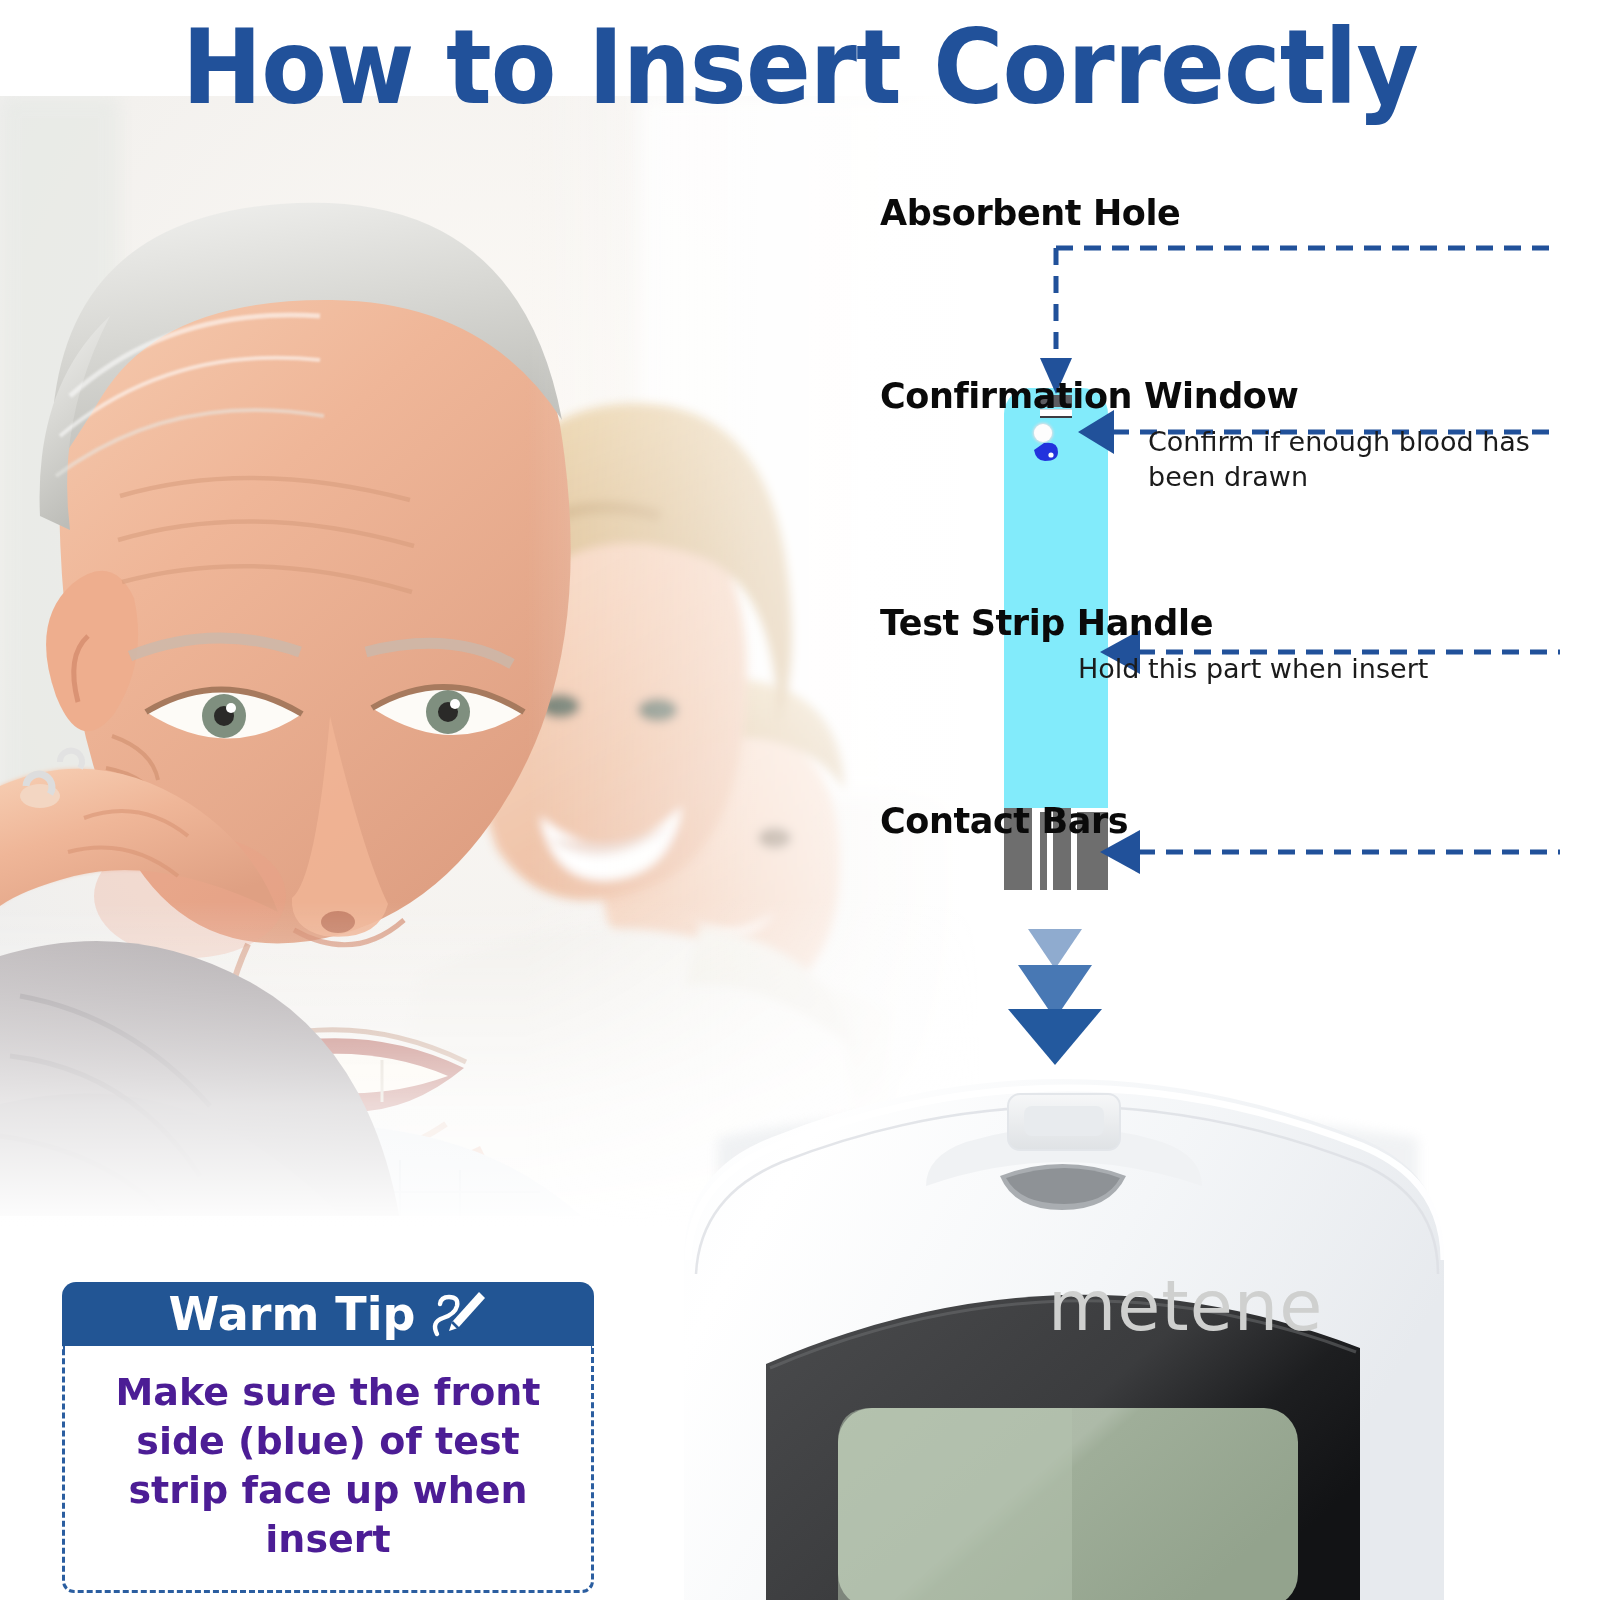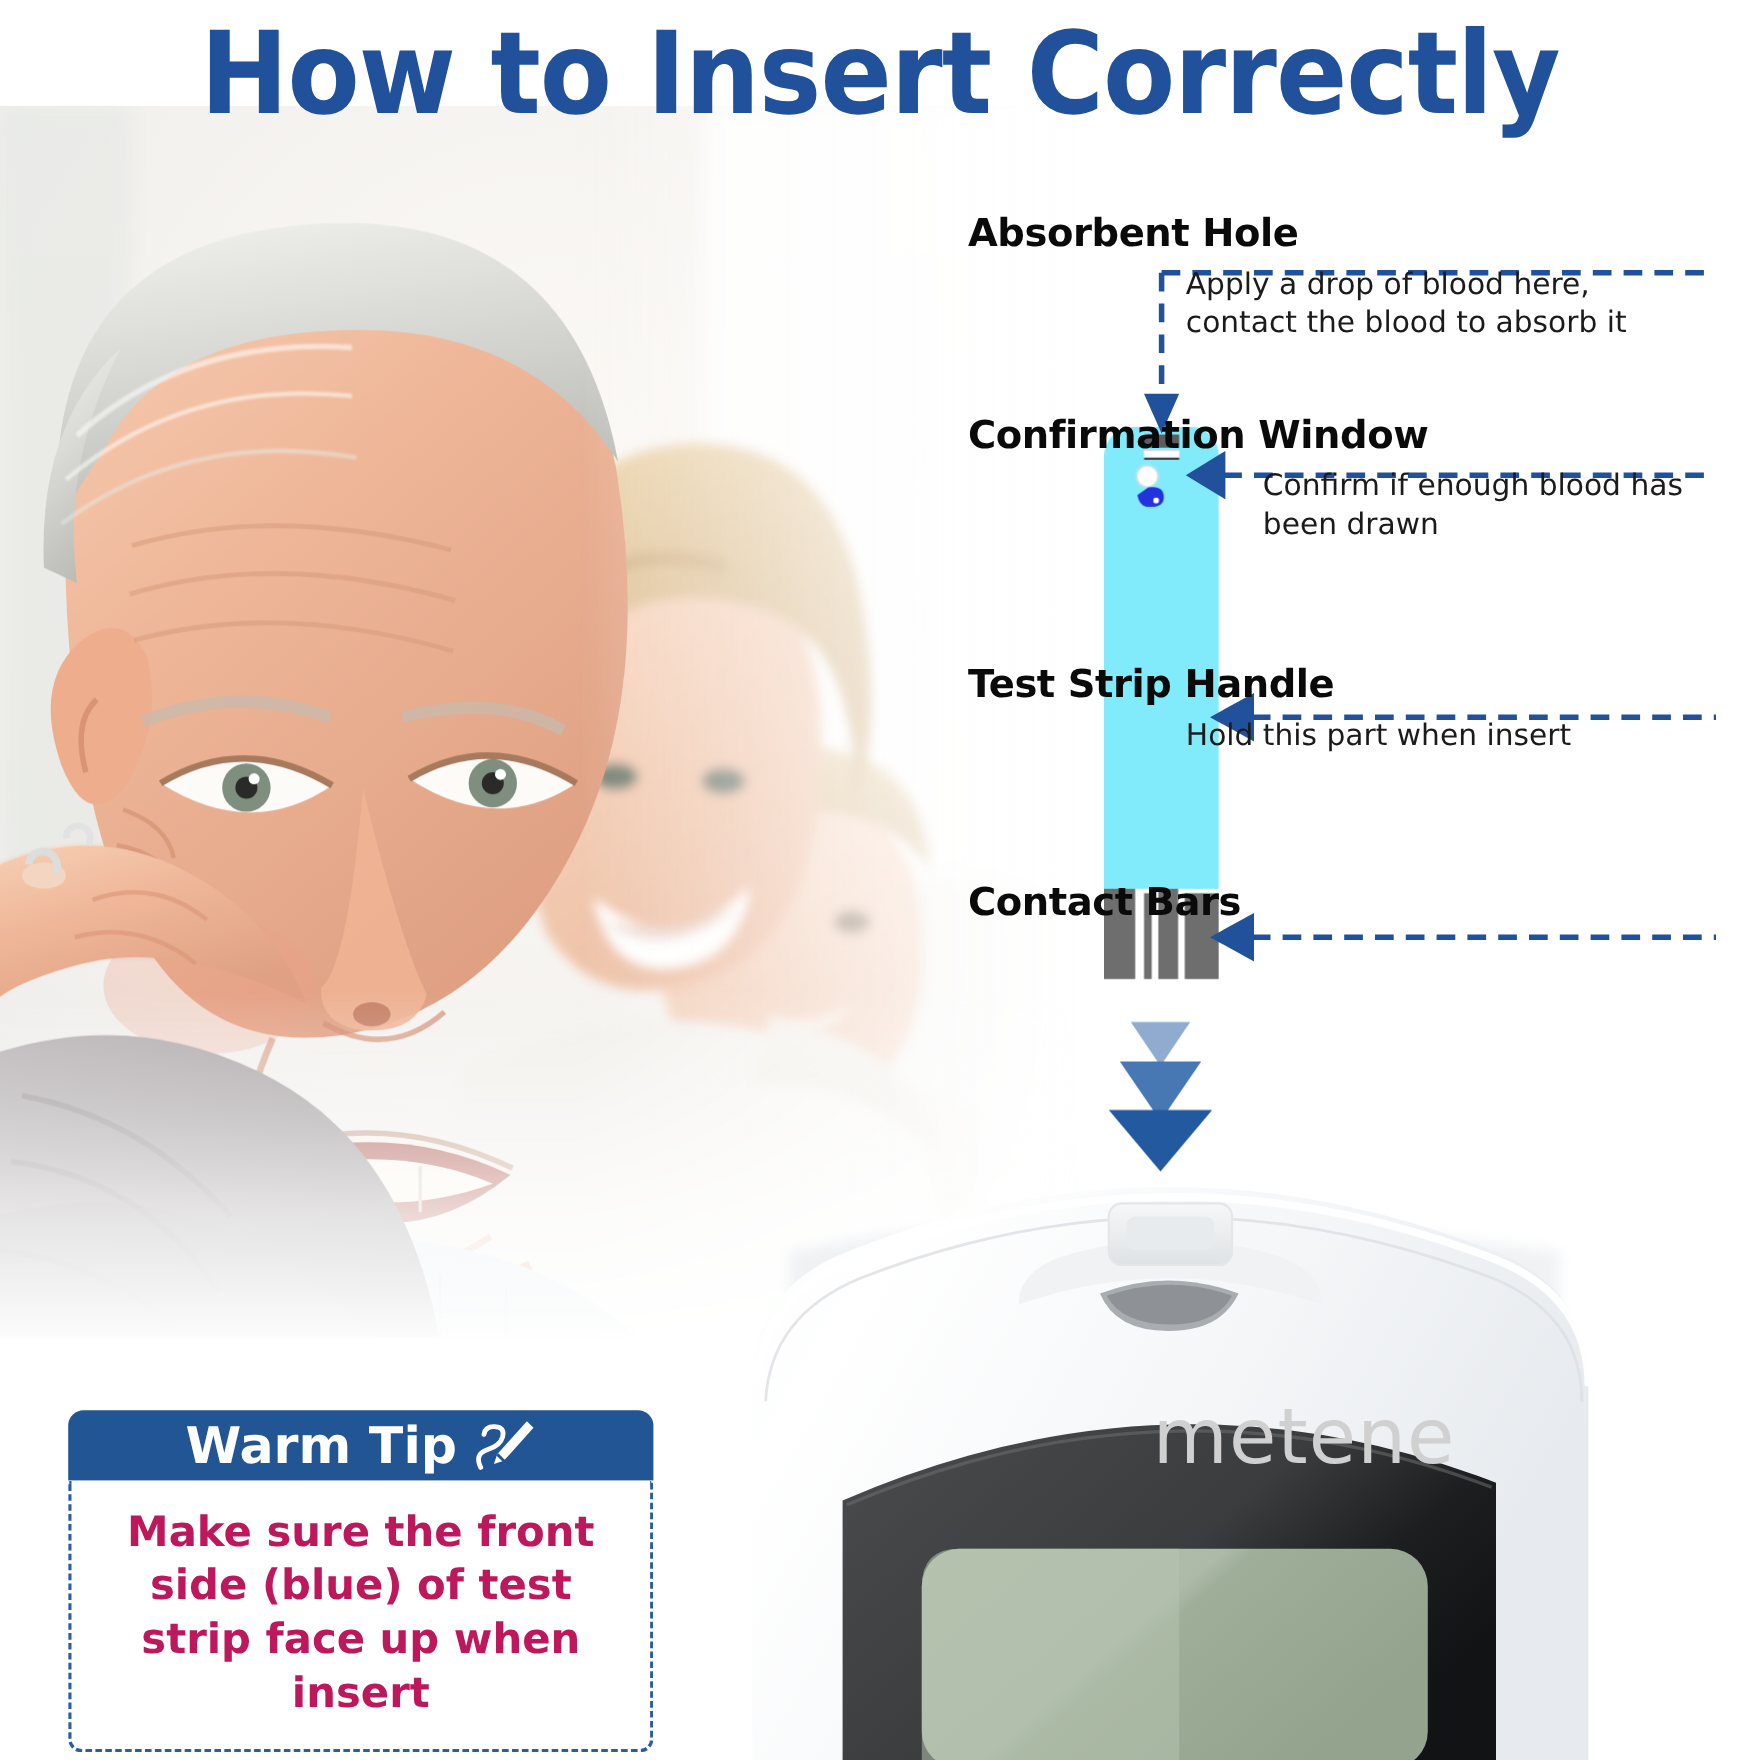--- a/index.html
+++ b/index.html
@@ -108,21 +108,21 @@
   }
   .tip-body{
     border:3px dashed #2b5ea0;border-top:none;
     background:#ffffff;
     padding:22px 18px 26px;
     text-align:center;
     border-radius:0 0 12px 12px;
   }
   .tip-body-text{
     font-family:"DejaVu Sans","Liberation Sans",sans-serif;
-    font-weight:bold;font-size:38px;line-height:49px;color:#be185d;
+    font-weight:bold;font-size:38px;line-height:49px;color:#4c1d95;
   }
 </style>
 </head>
 <body>
 
 <div id="stage">
 
   <div class="photo">
     <svg width="1010" height="1124" viewBox="0 0 1010 1124">
       <defs>
@@ -351,21 +351,20 @@
   <div class="chev-wrap">
     <svg width="130" height="140" viewBox="0 0 130 140">
       <polygon points="38,4 92,4 65,44" fill="#8fabcf"></polygon>
       <polygon points="28,40 102,40 65,94" fill="#4878b4"></polygon>
       <polygon points="18,84 112,84 65,140" fill="#23599e"></polygon>
     </svg>
   </div>
 
   <div class="callout" style="left:880px;top:192px;width:668px;">
     <div class="co-title">Absorbent Hole</div>
-    <div class="co-body" style="width:470px;margin-left:auto;">Apply a drop of blood here, contact the blood to absorb it</div>
   </div>
 
   <div class="callout" style="left:880px;top:375px;width:668px;">
     <div class="co-title">Confirmation Window</div>
     <div class="co-body" style="width:400px;margin-left:auto;">Confirm if enough blood has been drawn</div>
   </div>
 
   <div class="callout" style="left:880px;top:602px;width:668px;">
     <div class="co-title">Test Strip Handle</div>
     <div class="co-body" style="width:470px;margin-left:auto;">Hold this part when insert</div>

